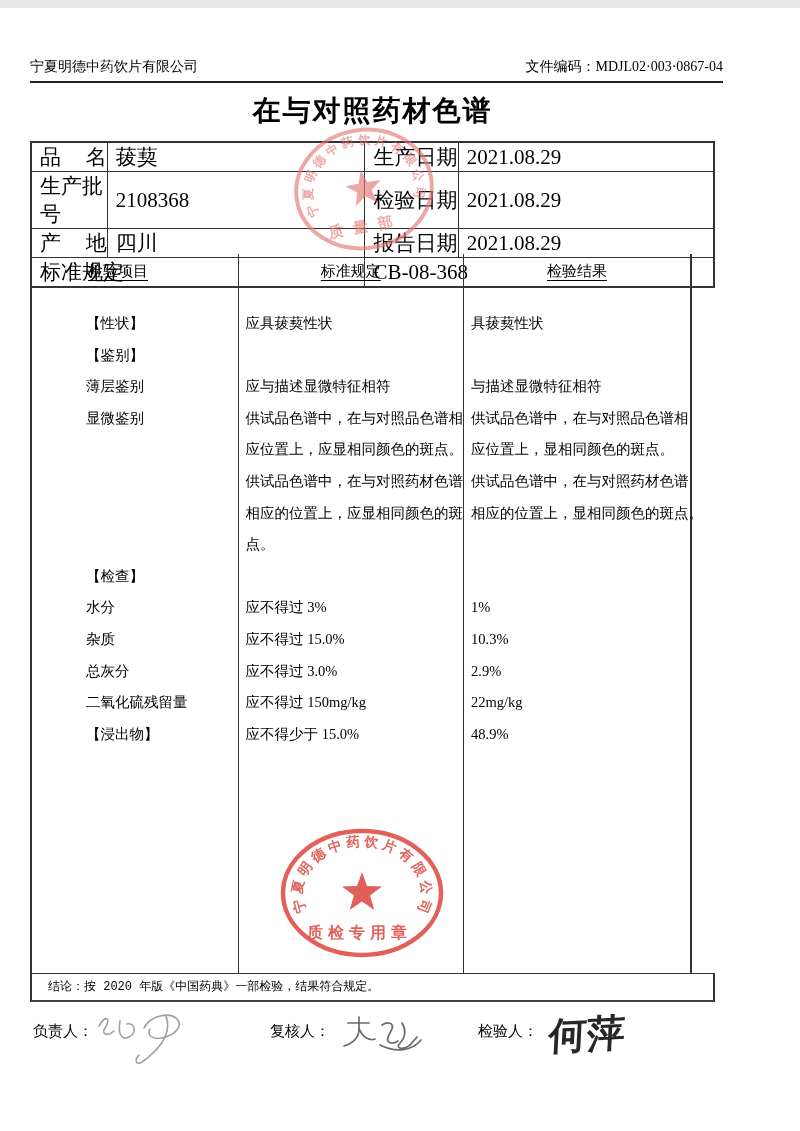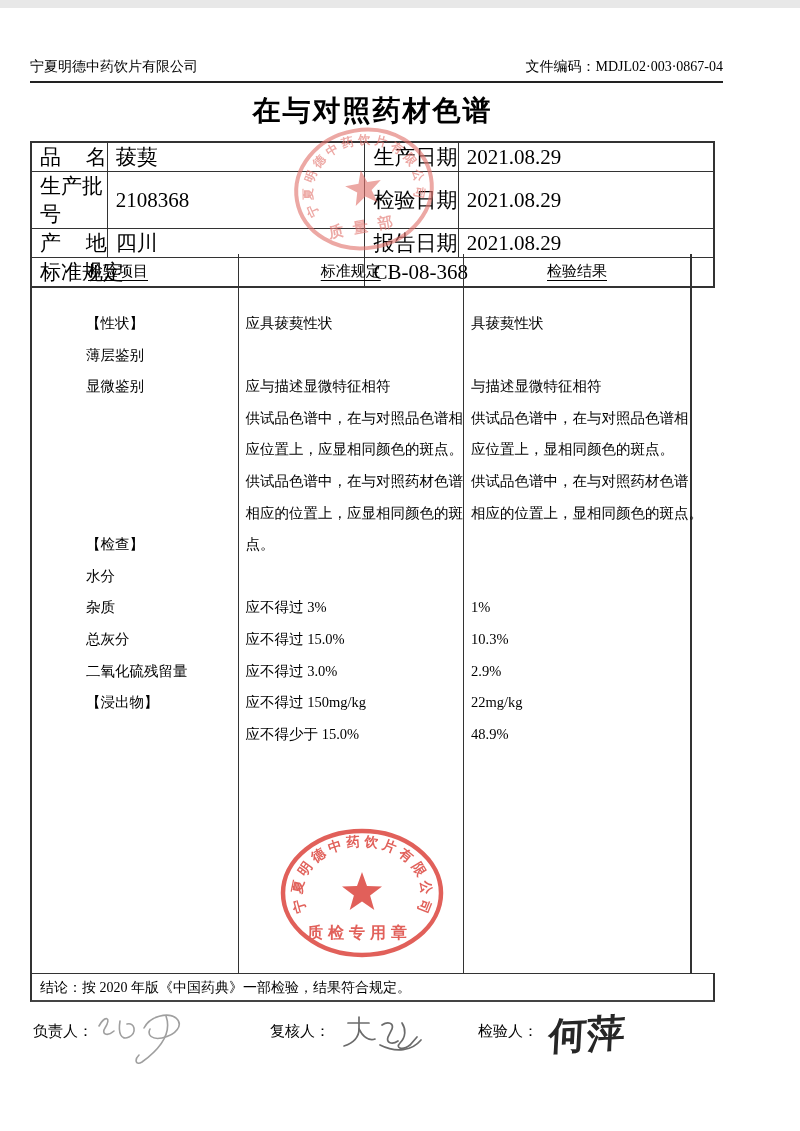--- a/index.html
+++ b/index.html
@@ -33,21 +33,21 @@
   .col-header { height:54px; padding-top:8px; font-size:15px; }
   .col-header.center { text-align:center; }
   .col-header.left { text-align:left; padding-left:8px; }
   .col-header span { text-decoration:underline; text-underline-offset:4px; }
   .col-lines { font-size:14.5px; line-height:31.6px; white-space:nowrap; }
   .mcol-1 .col-lines { padding-left:6px; }
   .mcol-2 .col-lines, .mcol-3 .col-lines { padding-left:7px; }
   
   .conclusion { position:absolute; top:832px; left:0; width:685px; height:29px;
                 border:1px solid #333; border-bottom:2px solid #444; border-left-width:2px; border-right-width:2px;
-                font-size:14px; line-height:27px; padding-left:8px; }
+                font-size:12px; line-height:27px; padding-left:16px;font-family:Liberation Mono, monospace; }
   
   .stamp { position:absolute; pointer-events:none; }
   .stamp-upper { left:289px; top:115px; opacity:0.62; transform:rotate(-10deg); }
   .stamp-lower { left:277px; top:817px; opacity:0.88; }
   
   .sign-row { position:absolute; top:998px; left:30px; width:685px; height:72px; font-size:15px; }
   .sign-label { position:absolute; top:16px; }
   .sig { position:absolute; }
 </style>
 </head>
@@ -98,20 +98,21 @@
     </tbody>
       </table>
 
     <div class="main-table">
       <div class="mcol mcol-1" id="col-items">
         <div class="col-header left">
           <span>检验项目</span>
         </div>
         <div class="col-lines">
             <div class="tline">【性状】</div>
+            <div class="tline">【鉴别】</div>
             <div class="tline">薄层鉴别</div>
             <div class="tline">显微鉴别</div>
             <div class="tline">&nbsp;</div>
             <div class="tline">&nbsp;</div>
             <div class="tline">&nbsp;</div>
             <div class="tline">&nbsp;</div>
             <div class="tline">【检查】</div>
             <div class="tline">水分</div>
             <div class="tline">杂质</div>
             <div class="tline">总灰分</div>

